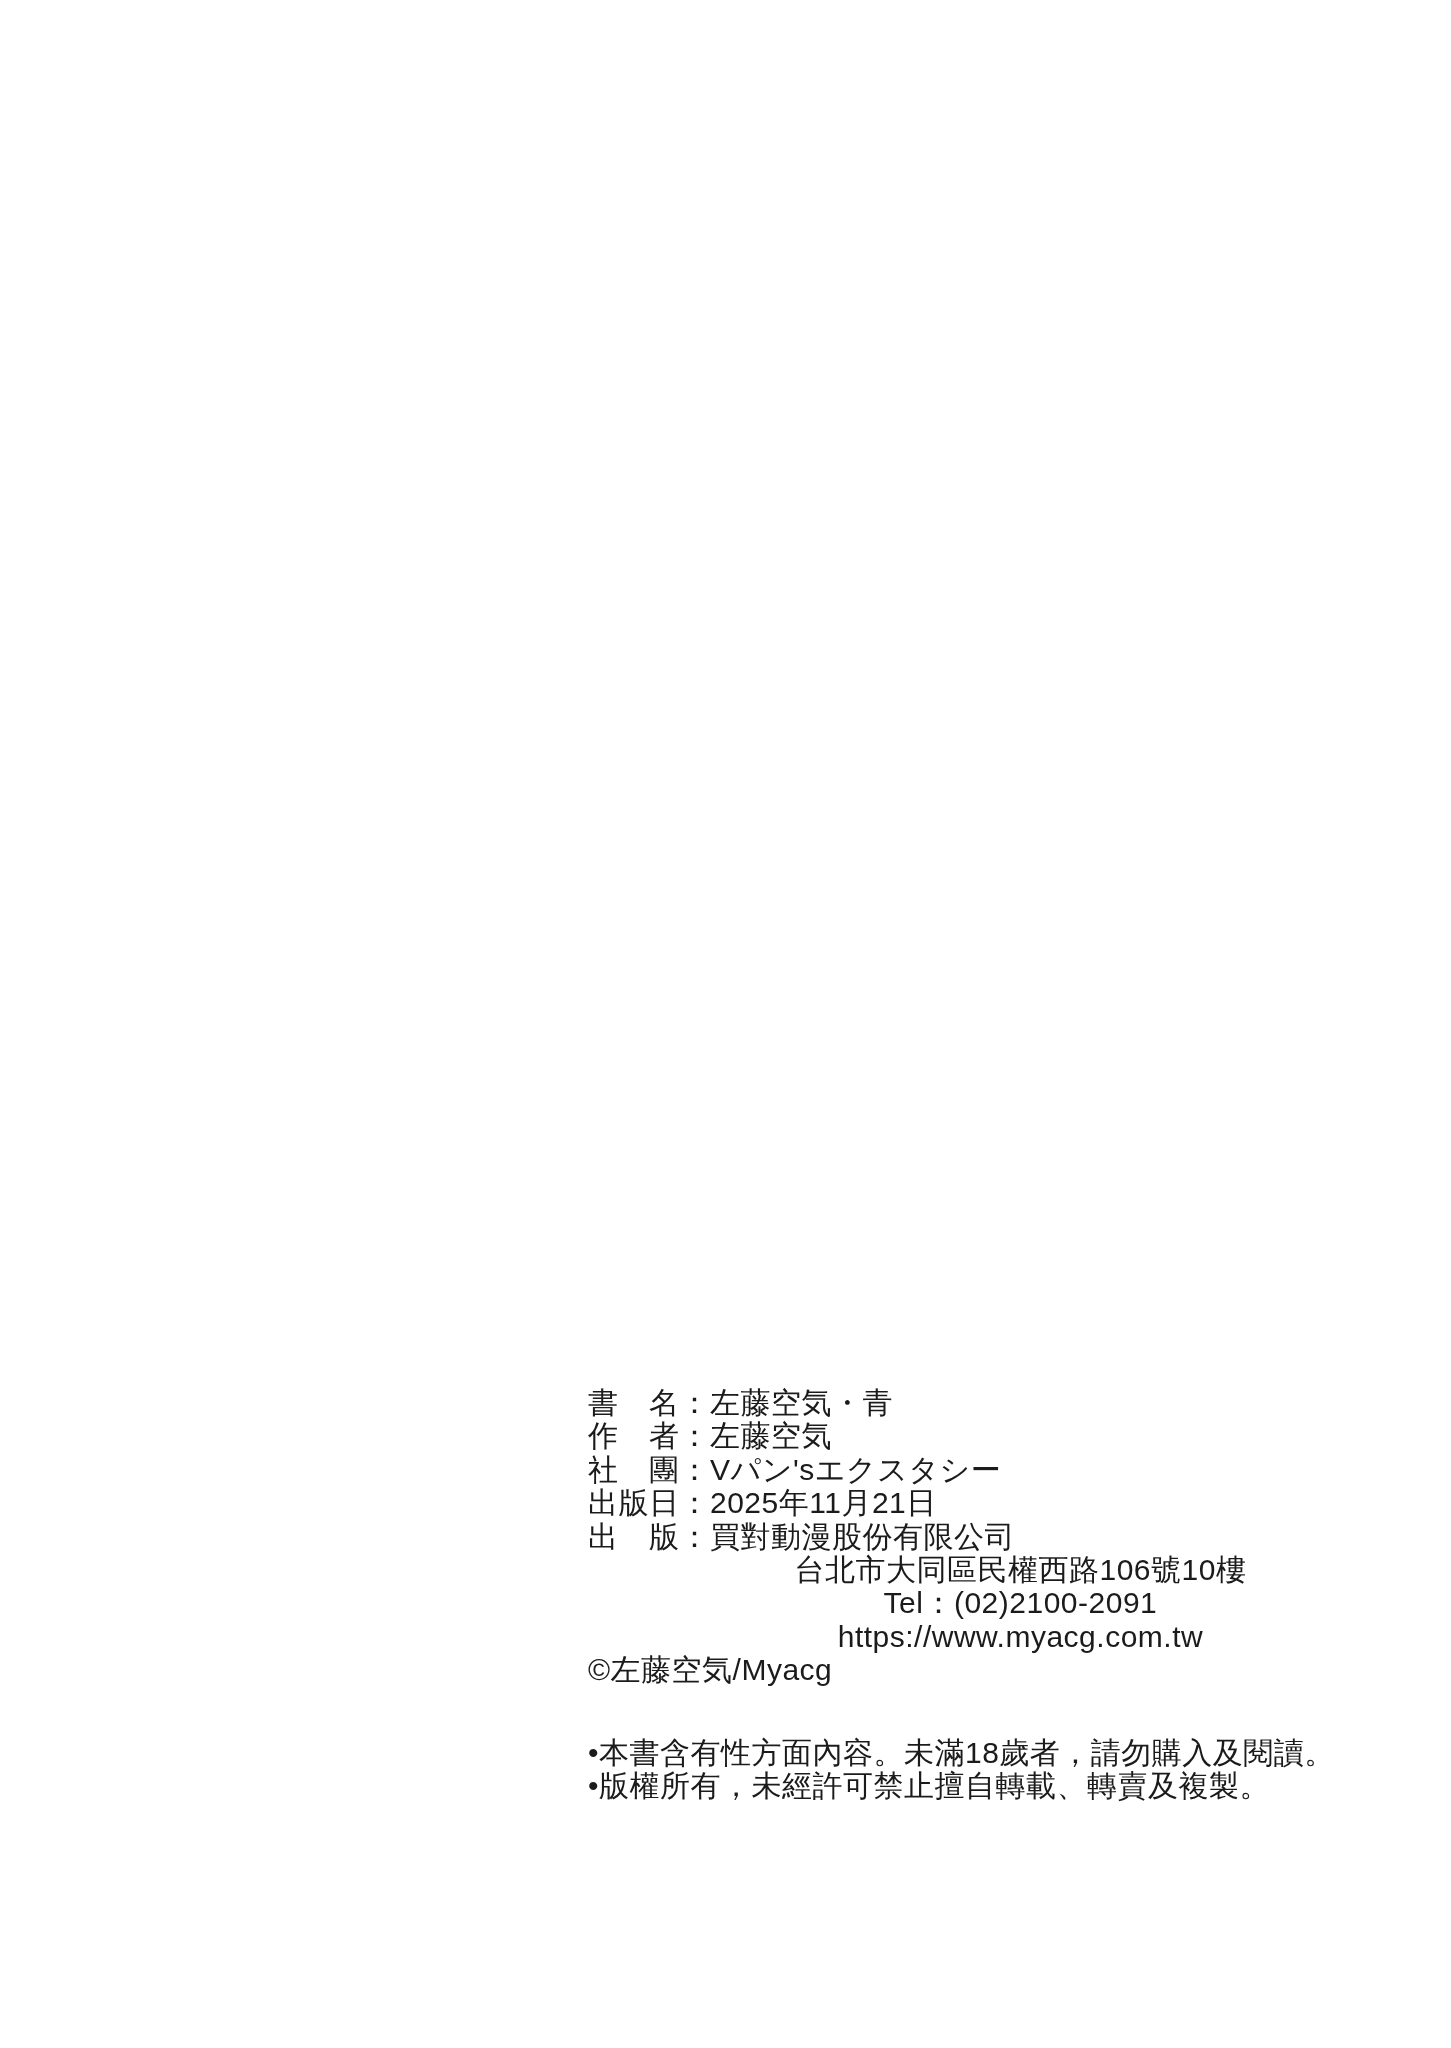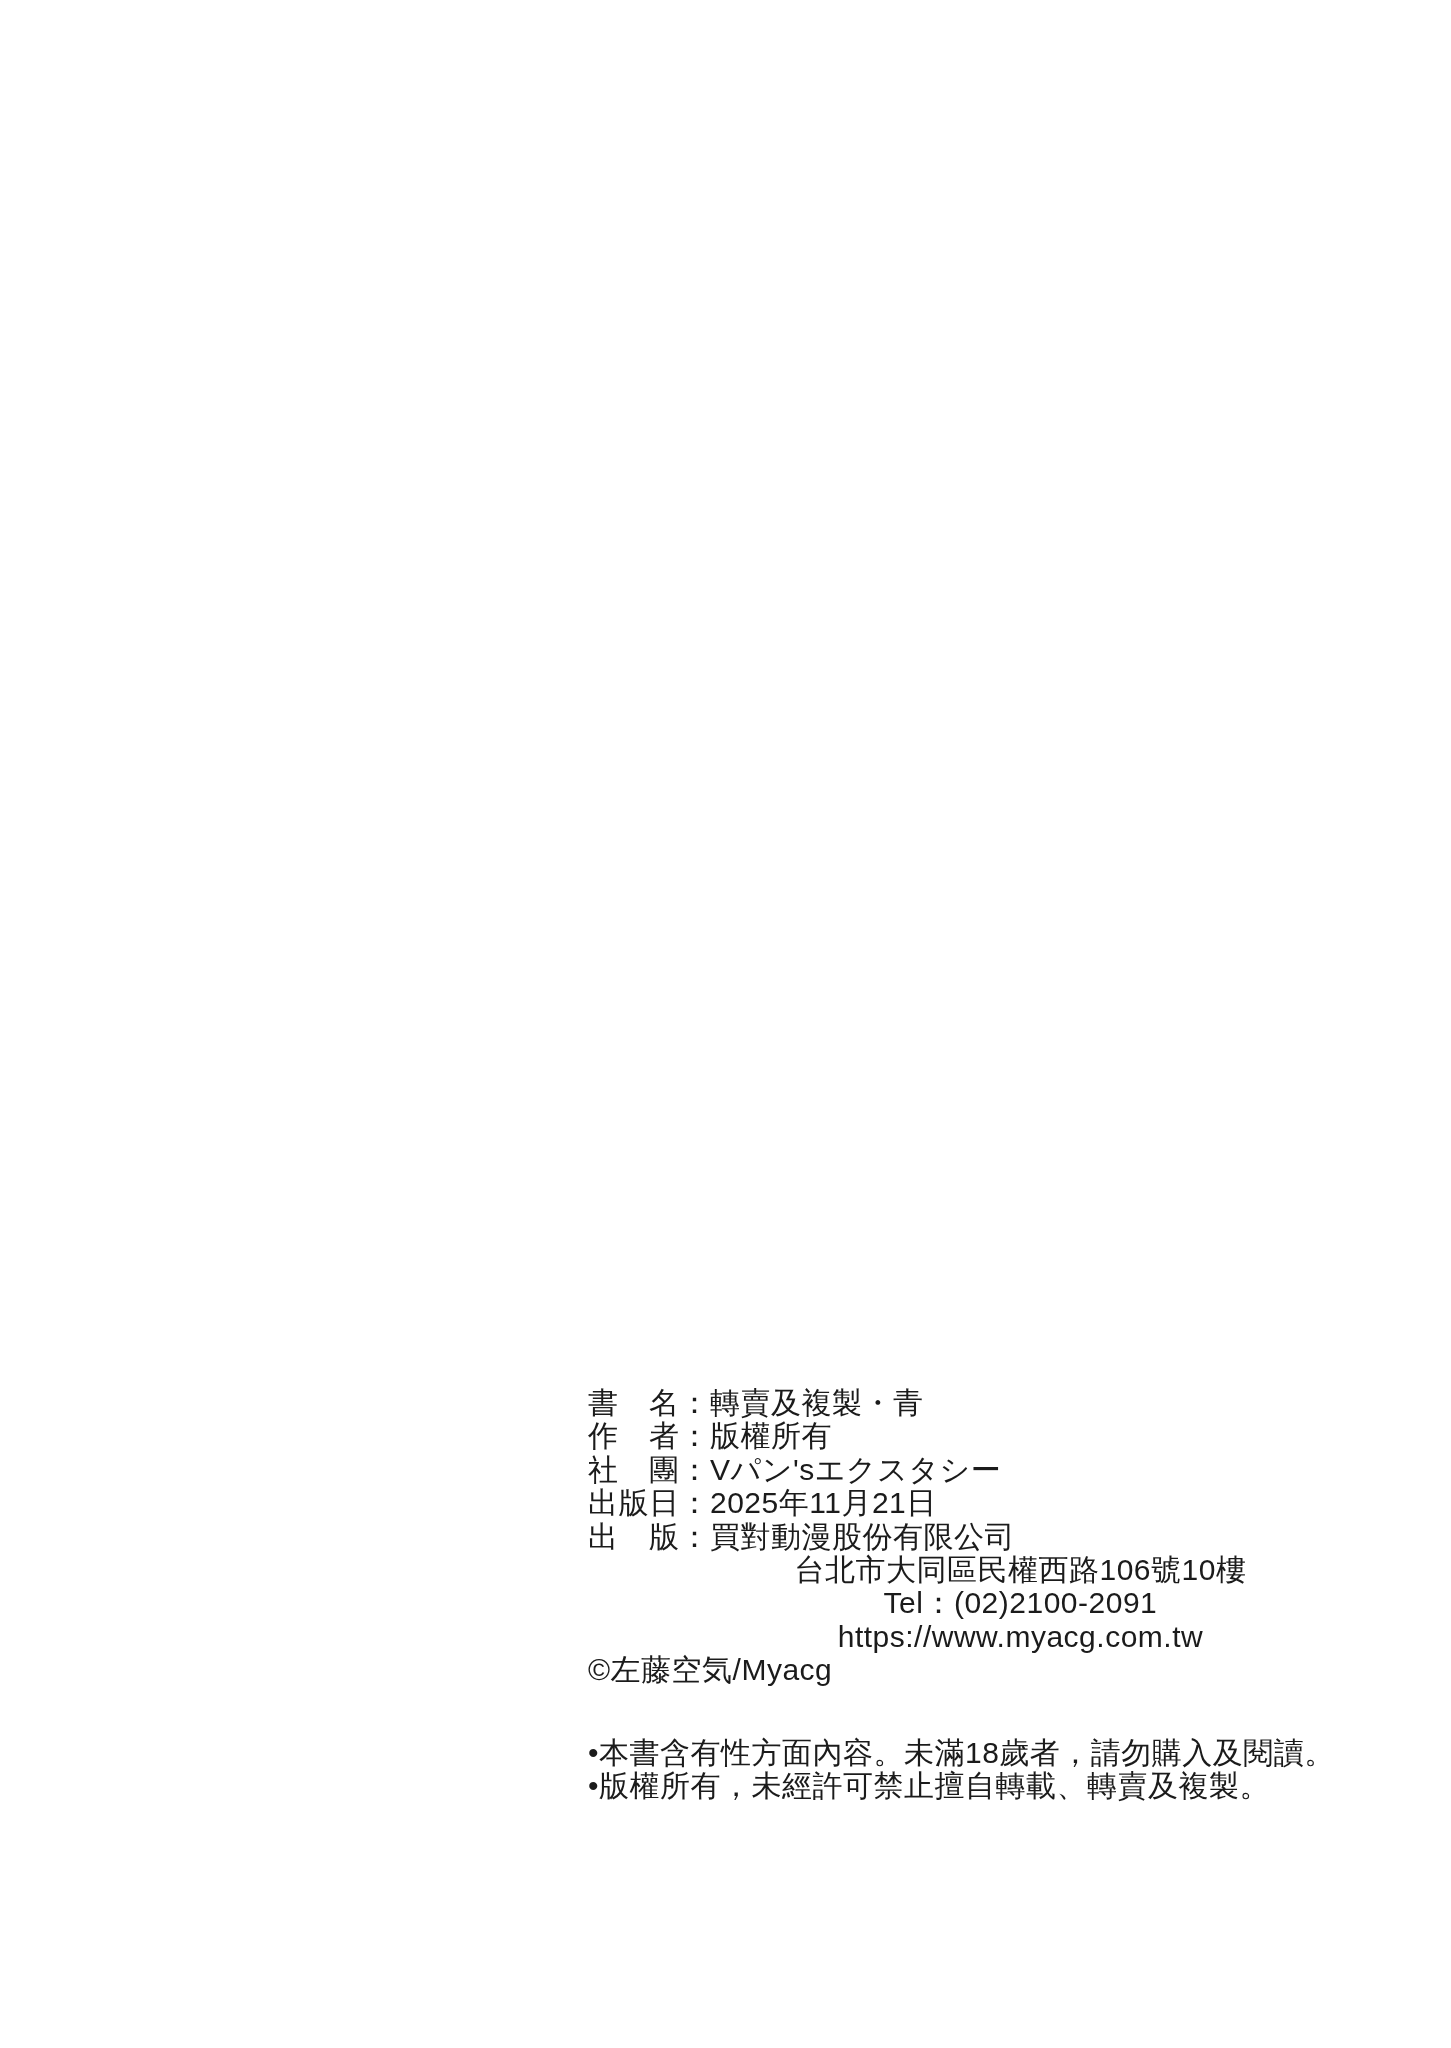--- a/index.html
+++ b/index.html
@@ -36,22 +36,22 @@
   }
   .notices {
     margin-top: 49px;
   }
 </style>
 </head>
 <body>
 
 <main>
   <section class="colophon">
-    <div class="row">書　名：轉賣及複製・青</div>
-    <div class="row">作　者：版權所有</div>
+    <div class="row">書　名：左藤空気・青</div>
+    <div class="row">作　者：左藤空気</div>
     <div class="row">社　團：Vパン'sエクスタシー</div>
     <div class="row">出版日：2025年11月21日</div>
     <div class="row">出　版：買對動漫股份有限公司</div>
     <div class="row indent">台北市大同區民權西路106號10樓</div>
     <div class="row indent">Tel：(02)2100-2091</div>
     <div class="row indent">https://www.myacg.com.tw</div>
     <div class="row">©左藤空気/Myacg</div>
 
     <div class="notices">
       <div class="row">•本書含有性方面內容。未滿18歲者，請勿購入及閱讀。</div>

